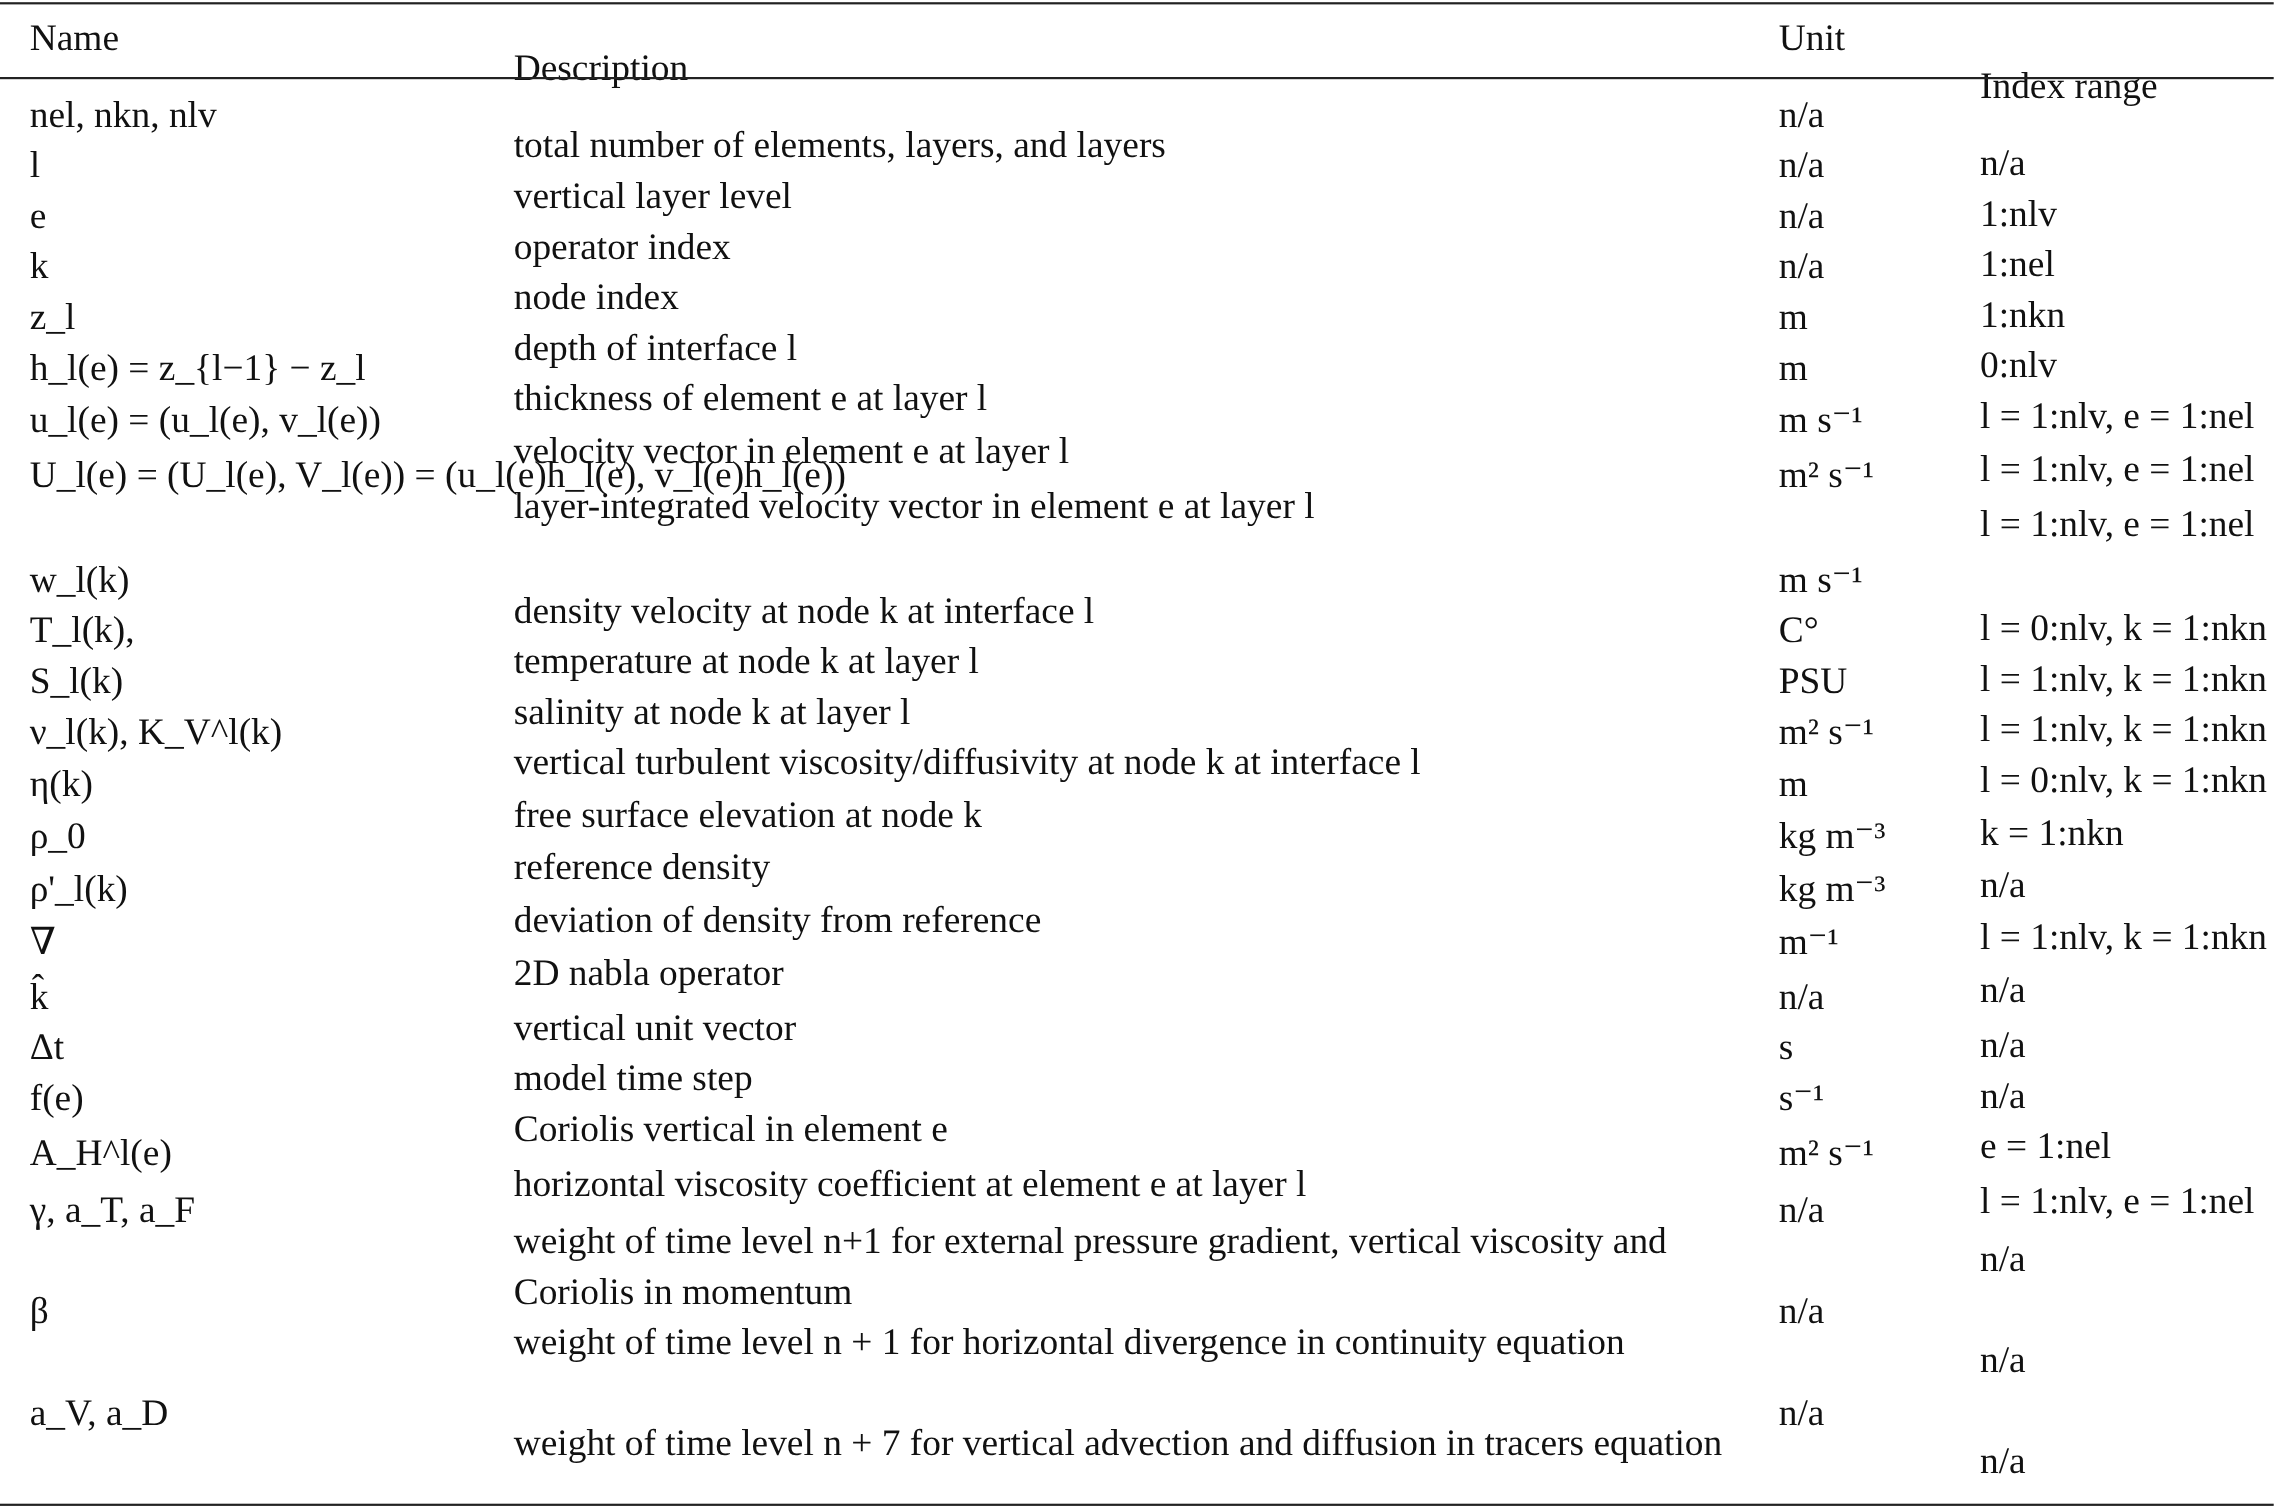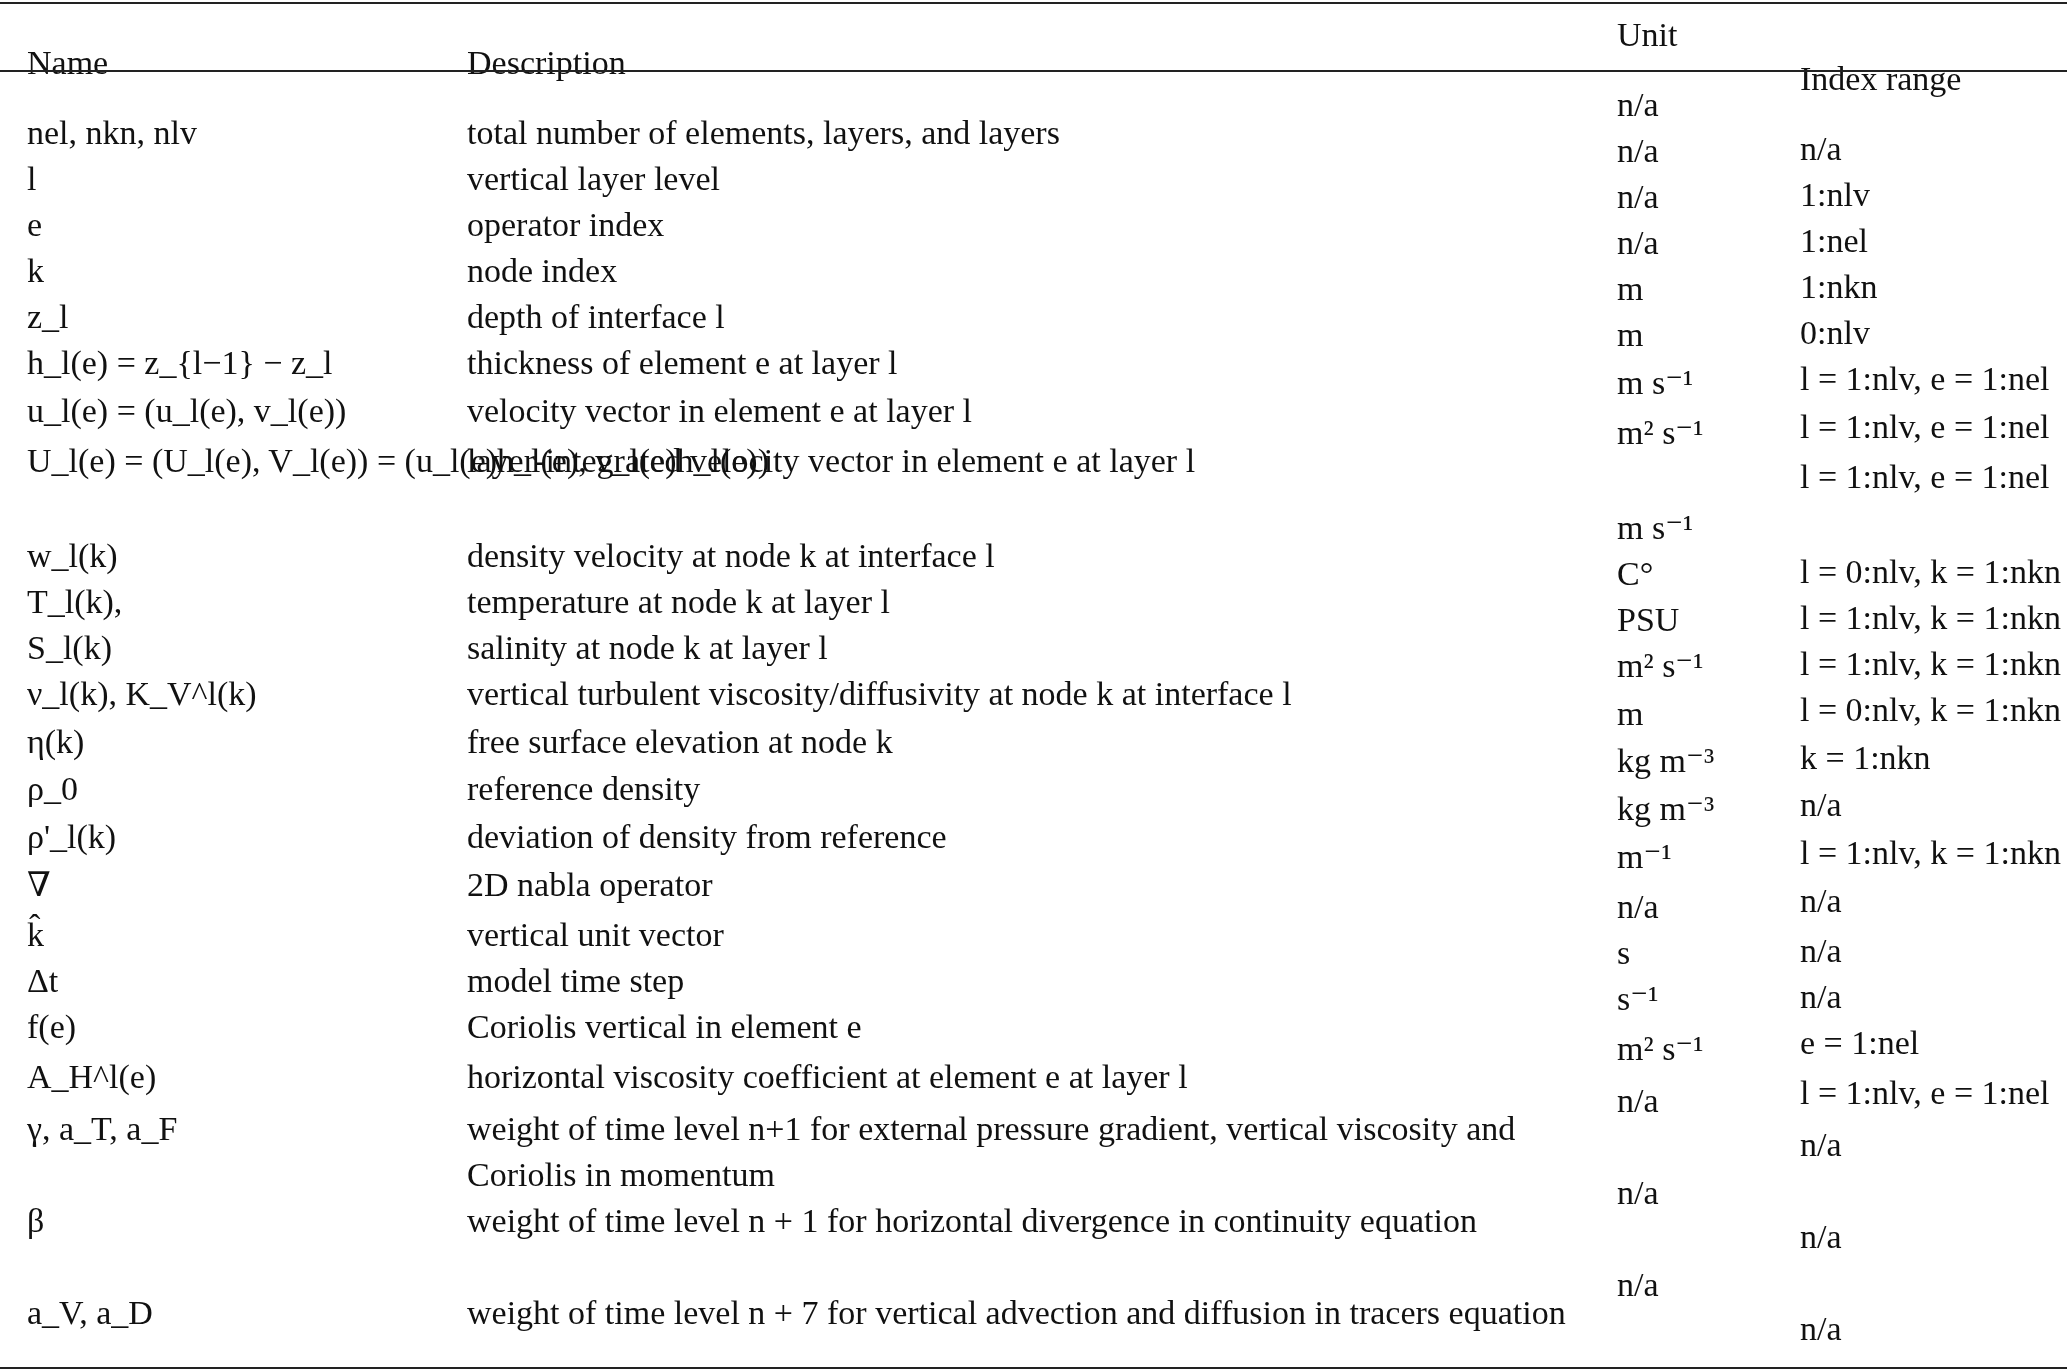--- a/index.html
+++ b/index.html
@@ -3,21 +3,21 @@
 <meta charset="utf-8">
 <style>
   html, body { margin:0; padding:0; background:#ffffff; }
   body { width:2067px; height:1372px; overflow:hidden; font-family:"Liberation Serif","DejaVu Serif",serif; color:#111; }
   .tbl { position:absolute; left:0; top:0; width:2067px; }
   .rule-top { position:absolute; left:0; width:2067px; top:2px; height:2px; background:#222; }
   .rule-mid { position:absolute; left:0; width:2067px; top:70px; height:2px; background:#222; }
   .rule-bot { position:absolute; left:0; width:2067px; top:1367px; height:2px; background:#222; }
   .row { position:absolute; left:0; width:2067px; font-size:34px; line-height:46px; }
   .c { position:absolute; top:0; white-space:nowrap; }
-  .c1 { left:27px;margin-top:28px; }
+  .c1 { left:27px; }
   .c2 { left:467px; width:1100px; white-space:normal;margin-top:28px; }
   .c3 { left:1592px;margin-left:25px; }
   .c4 { left:1800px;margin-top:44px; }
   .hdr { top:12px; }
 </style>
 </head>
 <body>
 
 <div class="tbl">
   <div class="rule-top"></div>

